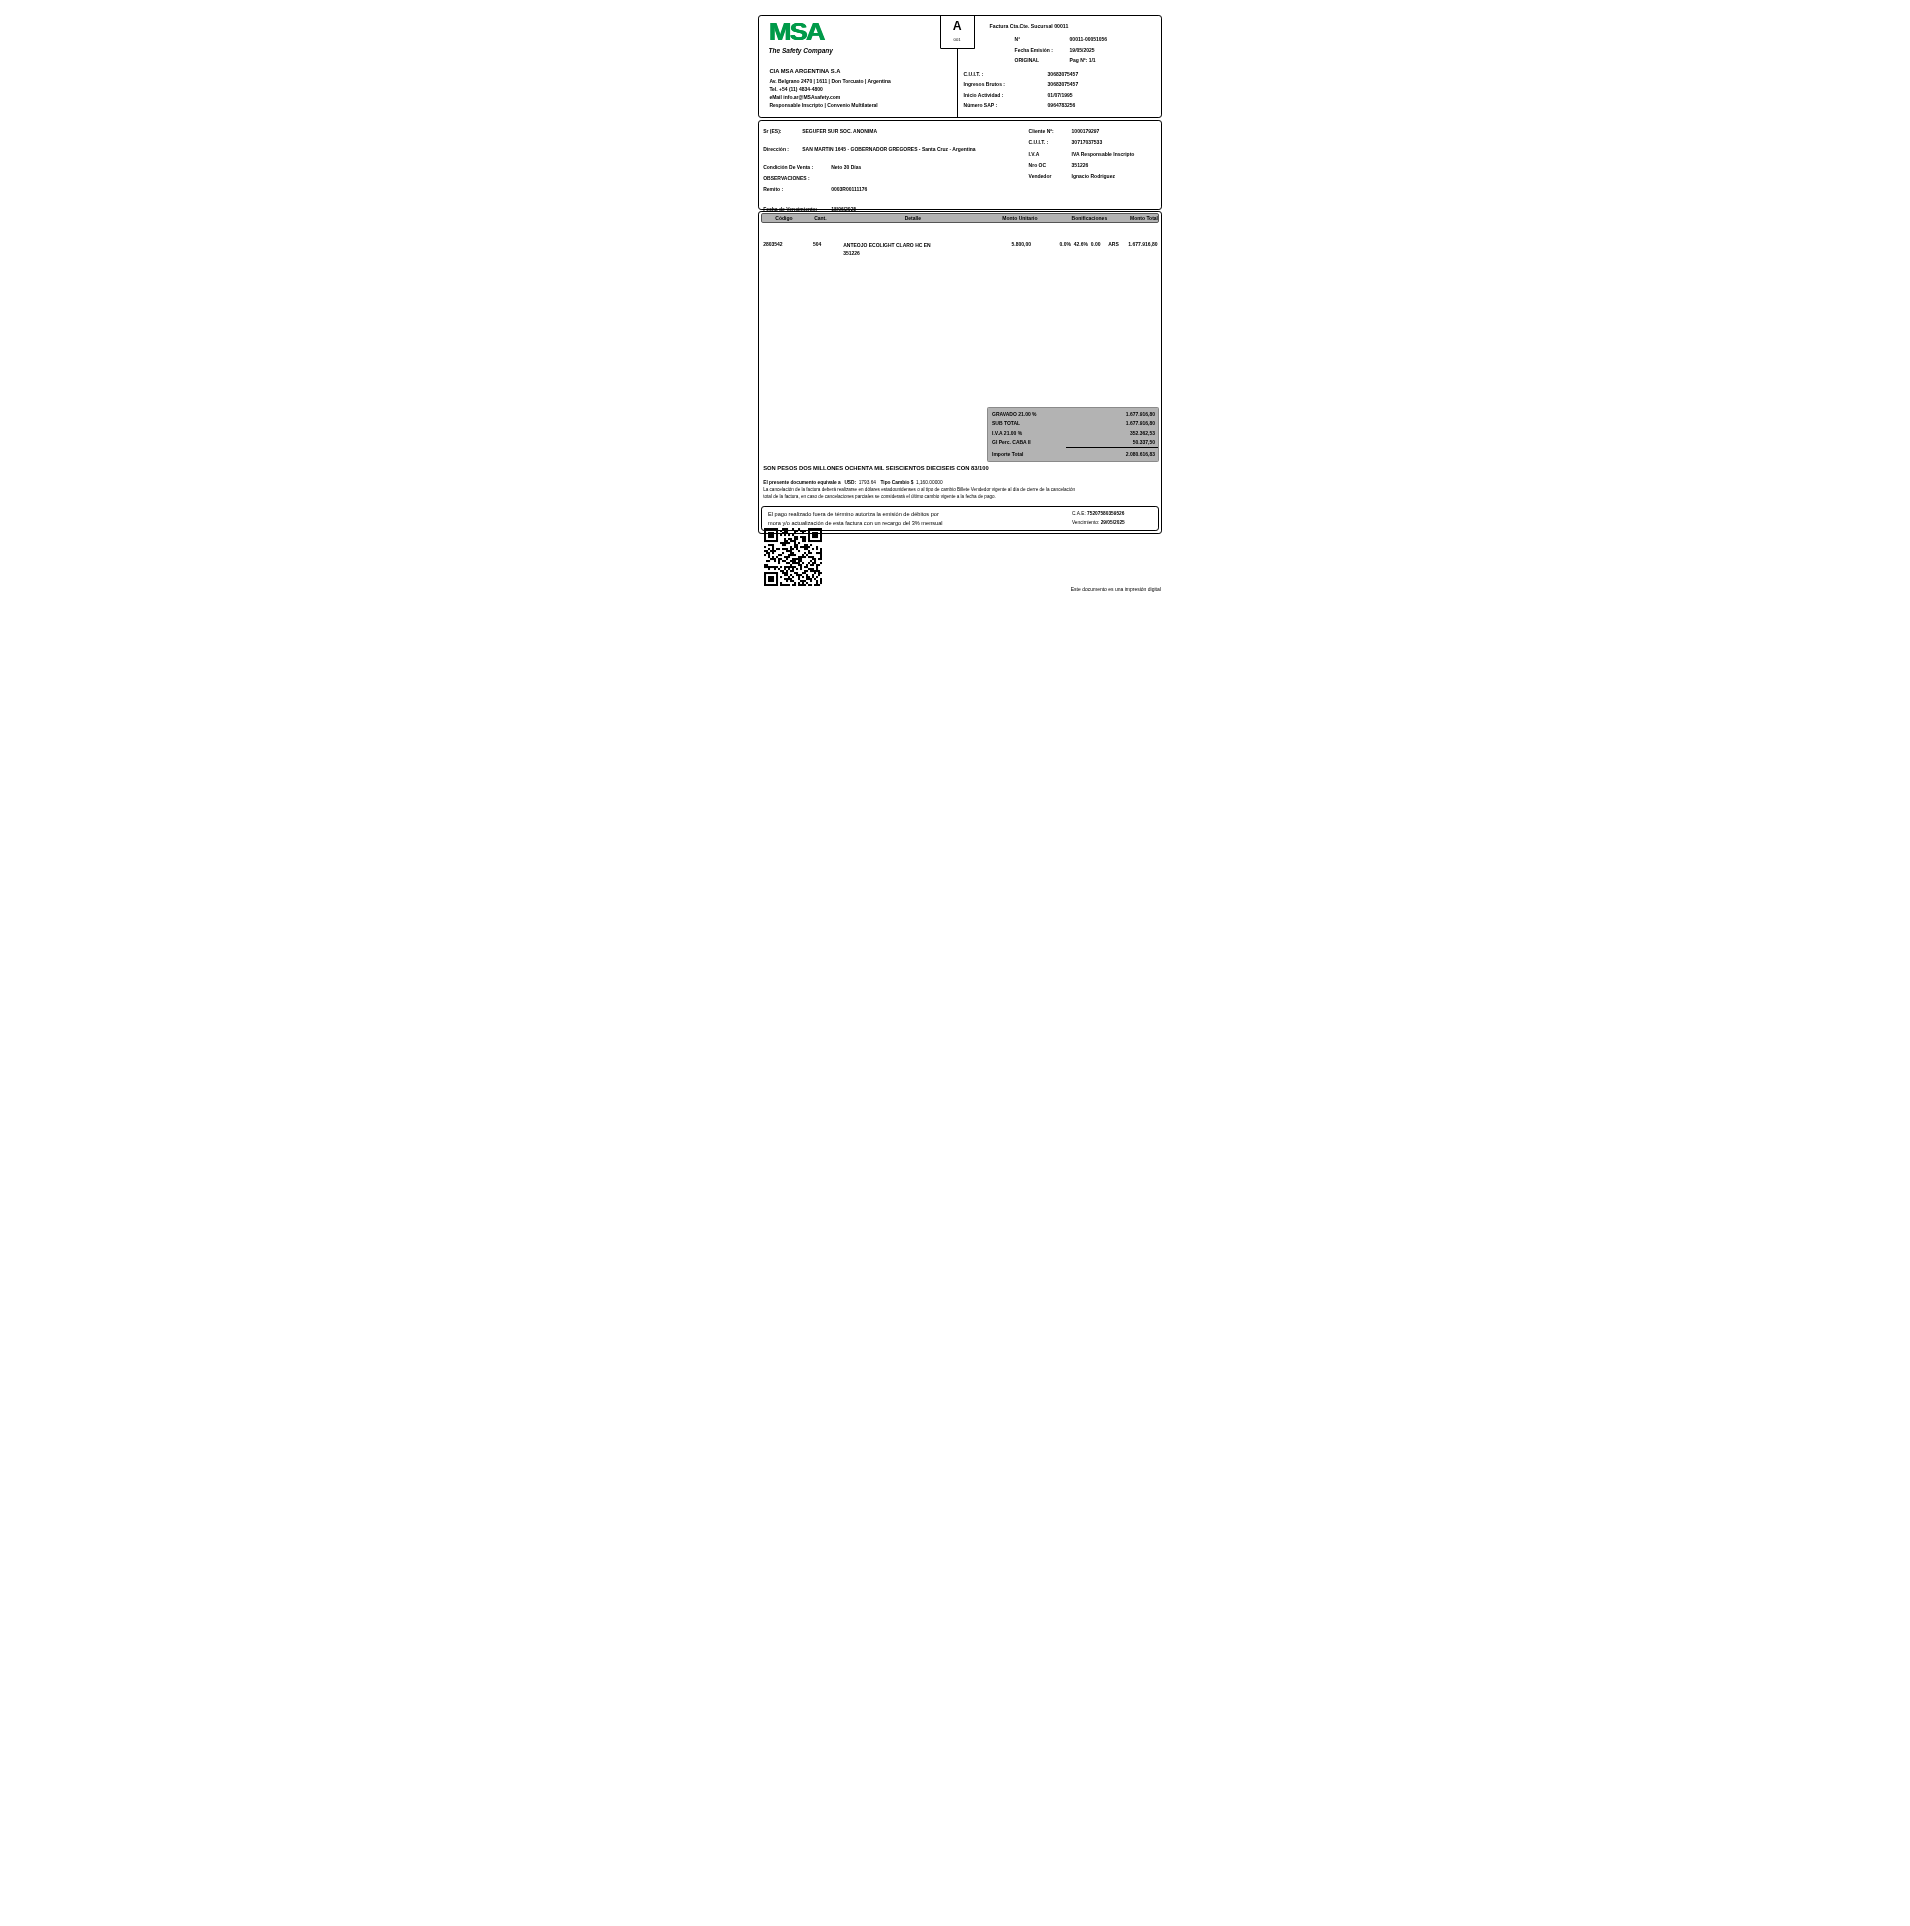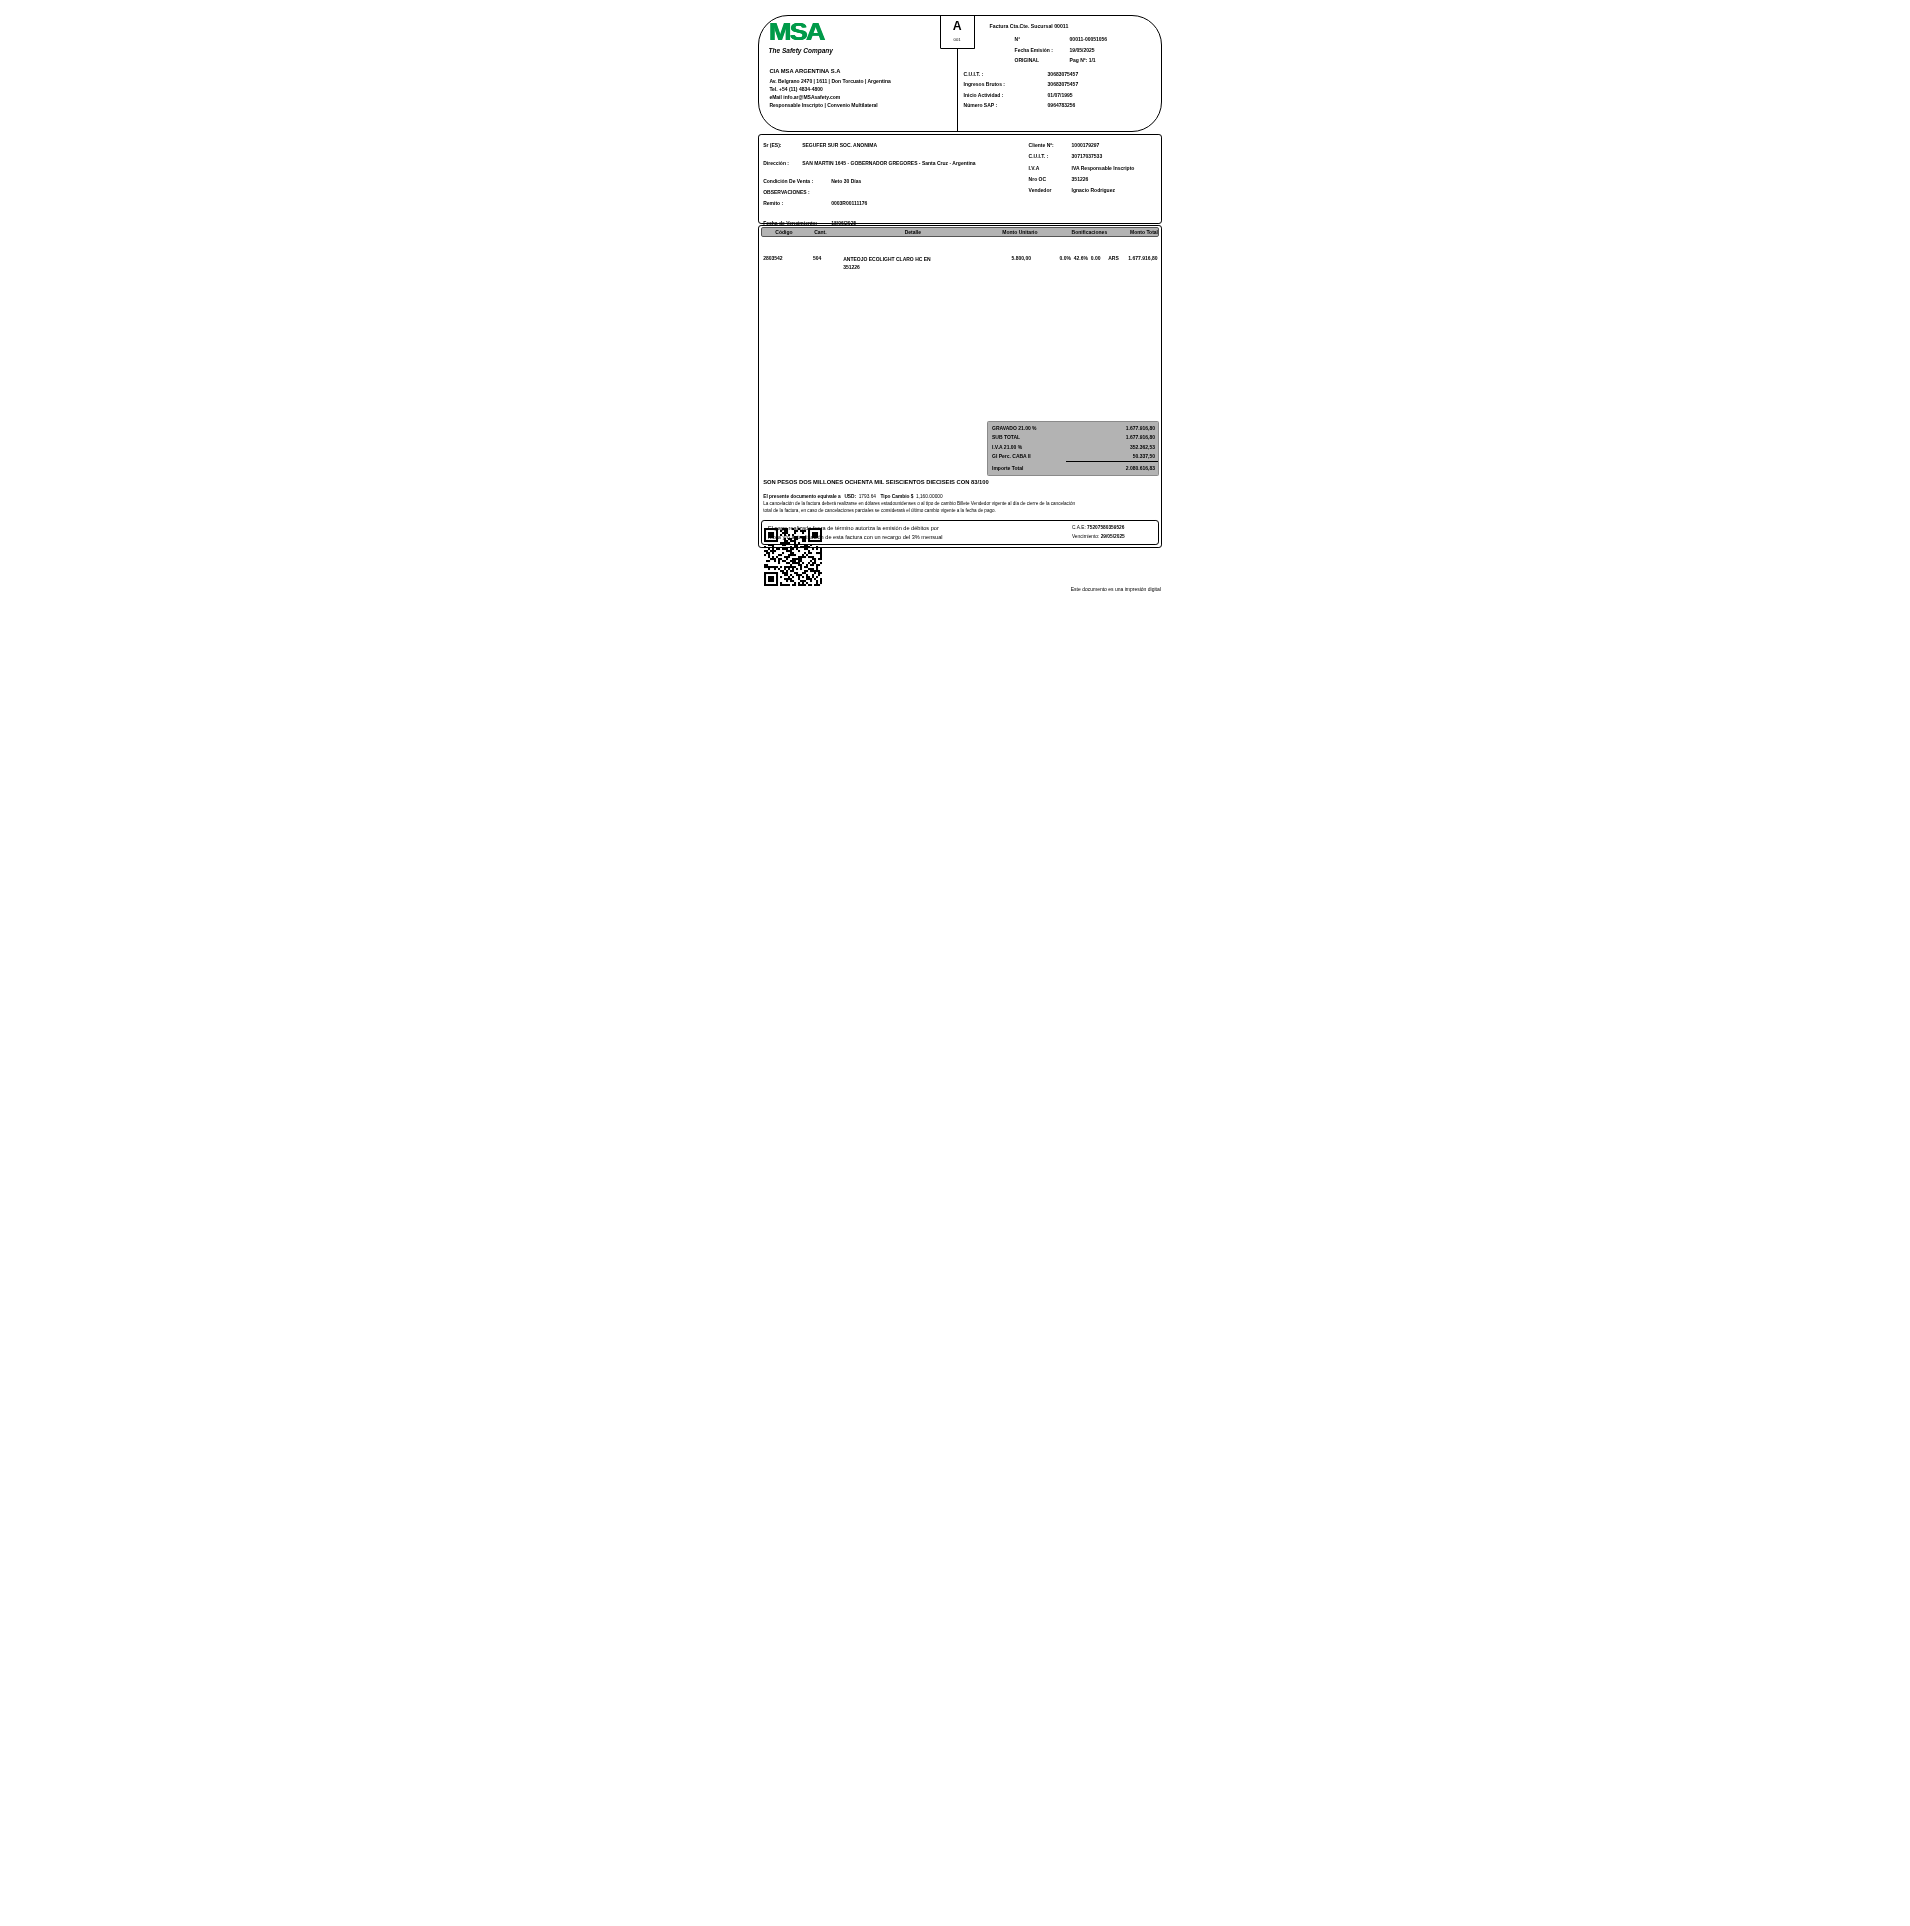--- a/index.html
+++ b/index.html
@@ -3,21 +3,21 @@
 <meta charset="utf-8">
 <style>
   * { margin:0; padding:0; box-sizing:border-box; }
   html,body { background:#ffffff; }
   body { font-family:"Liberation Sans", sans-serif; color:#000; }
   .page { position:relative; width:424px; height:599px; margin:0 auto; background:#fff;
           padding:15.4px 4.6px 0 14.6px; }
   .box { border:0.8px solid #000; border-radius:3.1px; position:relative; background:#fff; }
 
   
-  .header-box { height:117px;border-radius:30px; }
+  .header-box { height:103px; }
   .logo-block { position:absolute; left:10px; top:3.9px; }
   .logo-text { font-size:24px; font-weight:bold; color:#009a49; letter-spacing:-1.5px;
                transform:scaleX(1.12); transform-origin:left; line-height:1.0;
                text-shadow:0.4px 0 #009a49, -0.4px 0 #009a49; }
   .logo-tagline { font-size:6.5px; font-weight:bold; font-style:italic; margin-top:3.1px; }
   .letter-box { position:absolute; left:181px; top:-0.8px; width:35px; height:33px;
                 border:0.8px solid #000; border-top:none; border-radius:0 0 1.5px 1.5px;
                 text-align:center; background:#fff; }
   .letter { font-size:12.3px; font-weight:bold; margin-top:3.1px; }
   .letter-code { font-size:4.2px; font-weight:normal; margin-top:3.9px; }

